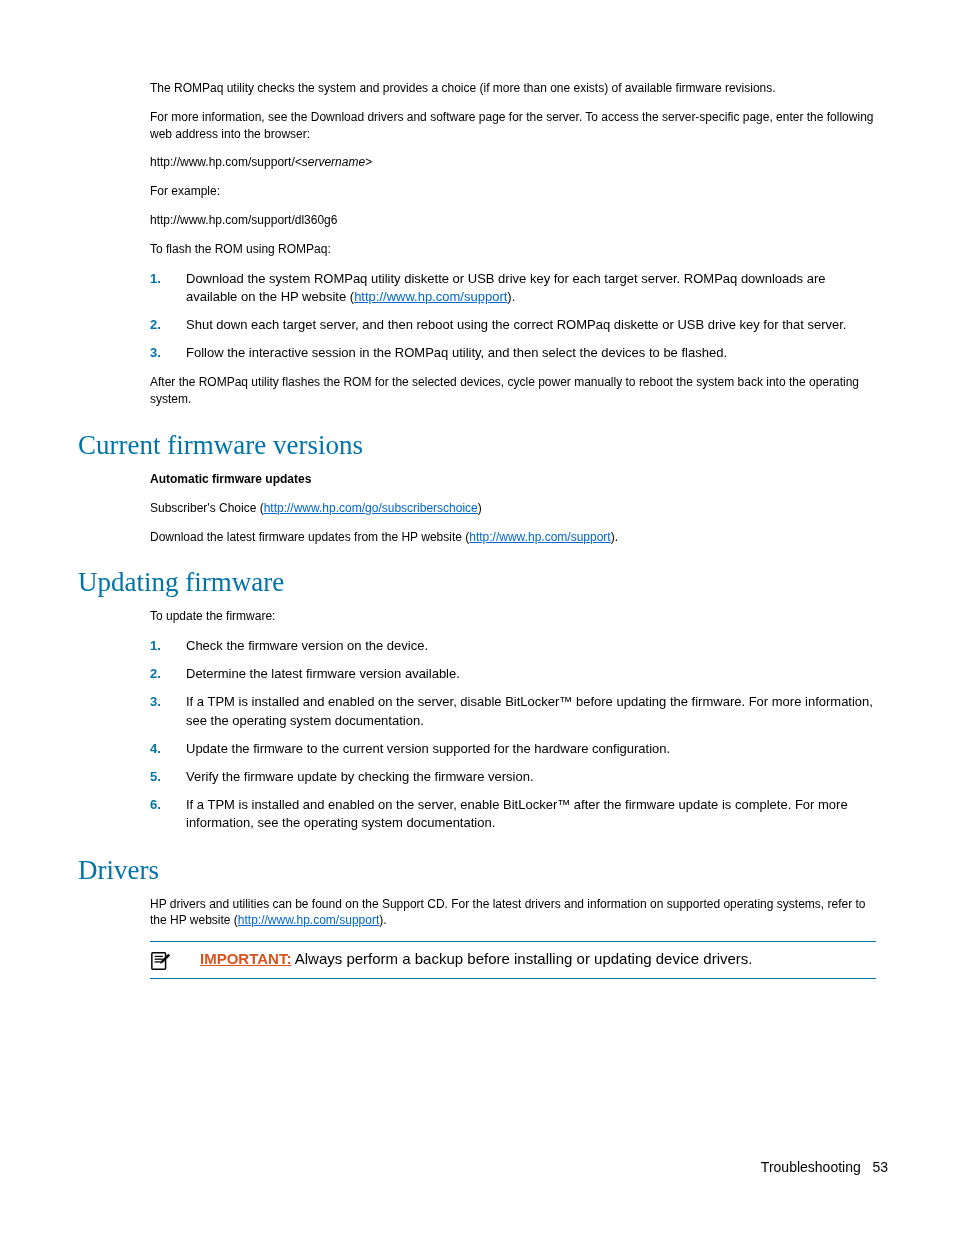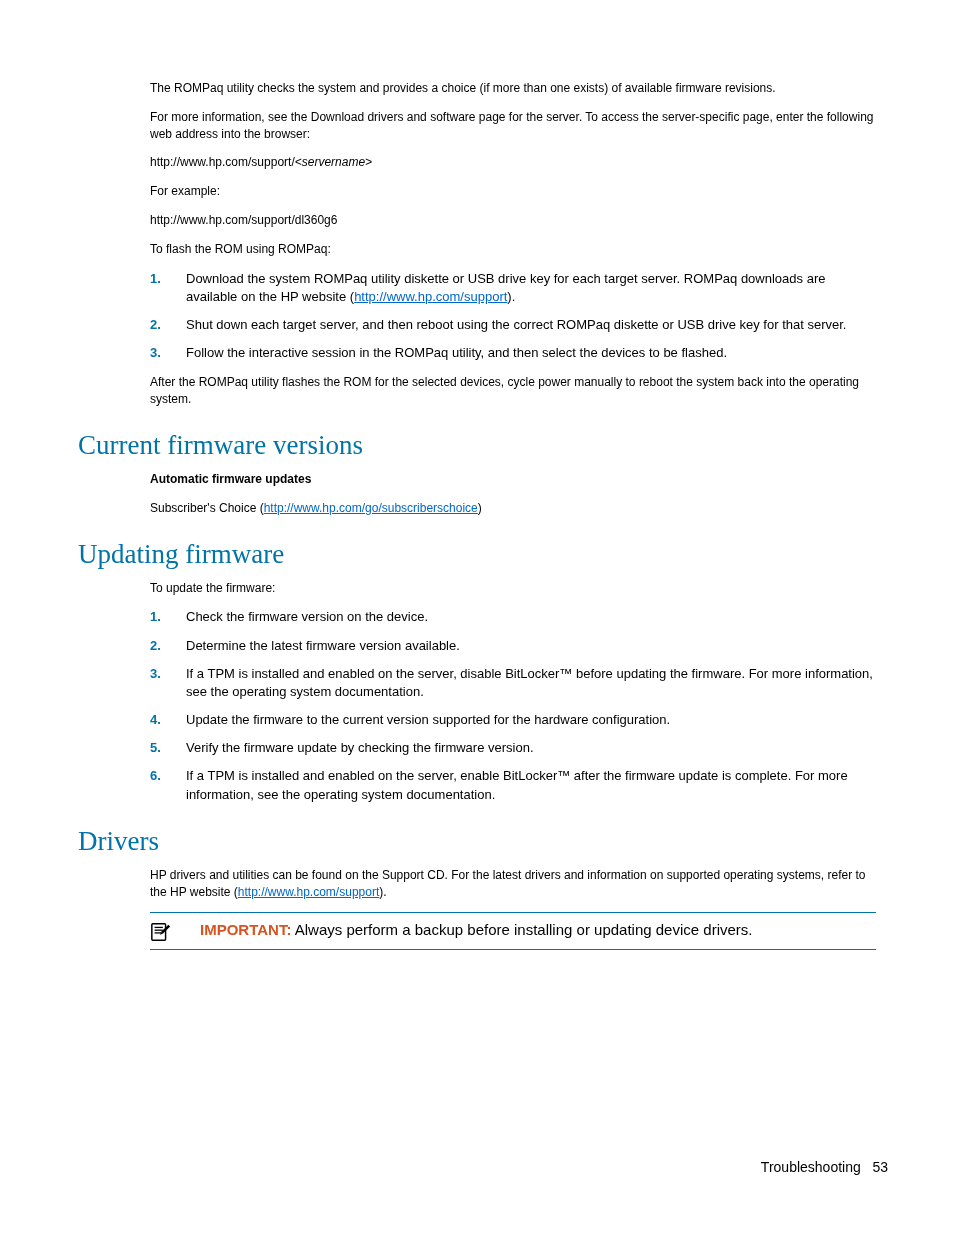--- a/index.html
+++ b/index.html
@@ -75,20 +75,21 @@
   .note-icon {
     flex-shrink: 0;
     width: 22px;
     height: 22px;
     margin-right: 28px;
     margin-top: 2px;
   }
   .important-label {
     color: #d9531e;
     font-weight: bold;
+    text-decoration: underline;
   }
   .important-text {
     font-size: 15px;
     line-height: 1.4;
   }
   .footer {
     position: absolute;
     bottom: 60px;
     right: 66px;
     font-size: 14px;
@@ -113,20 +114,21 @@
     <li><span>Download the system ROMPaq utility diskette or USB drive key for each target server. ROMPaq downloads are available on the HP website (</span><a href="#">http://www.hp.com/support</a><span>).</span></li>
     <li>Shut down each target server, and then reboot using the correct ROMPaq diskette or USB drive key for that server.</li>
     <li>Follow the interactive session in the ROMPaq utility, and then select the devices to be flashed.</li>
   </ol>
 
   <p class="body-text indent">After the ROMPaq utility flashes the ROM for the selected devices, cycle power manually to reboot the system back into the operating system.</p>
 
   <h2>Current firmware versions</h2>
   <p class="body-text indent bold">Automatic firmware updates</p>
   <p class="body-text indent"><span>Subscriber's Choice (</span><a href="#">http://www.hp.com/go/subscriberschoice</a><span>)</span></p>
+  <p class="body-text indent"><span>Download the latest firmware updates from the HP website (</span><a href="#">http://www.hp.com/support</a><span>).</span></p>
 
   <h2>Updating firmware</h2>
   <p class="body-text indent">To update the firmware:</p>
   <ol>
     <li>Check the firmware version on the device.</li>
     <li>Determine the latest firmware version available.</li>
     <li>If a TPM is installed and enabled on the server, disable BitLocker™ before updating the firmware. For more information, see the operating system documentation.</li>
     <li>Update the firmware to the current version supported for the hardware configuration.</li>
     <li>Verify the firmware update by checking the firmware version.</li>
     <li>If a TPM is installed and enabled on the server, enable BitLocker™ after the firmware update is complete. For more information, see the operating system documentation.</li>

